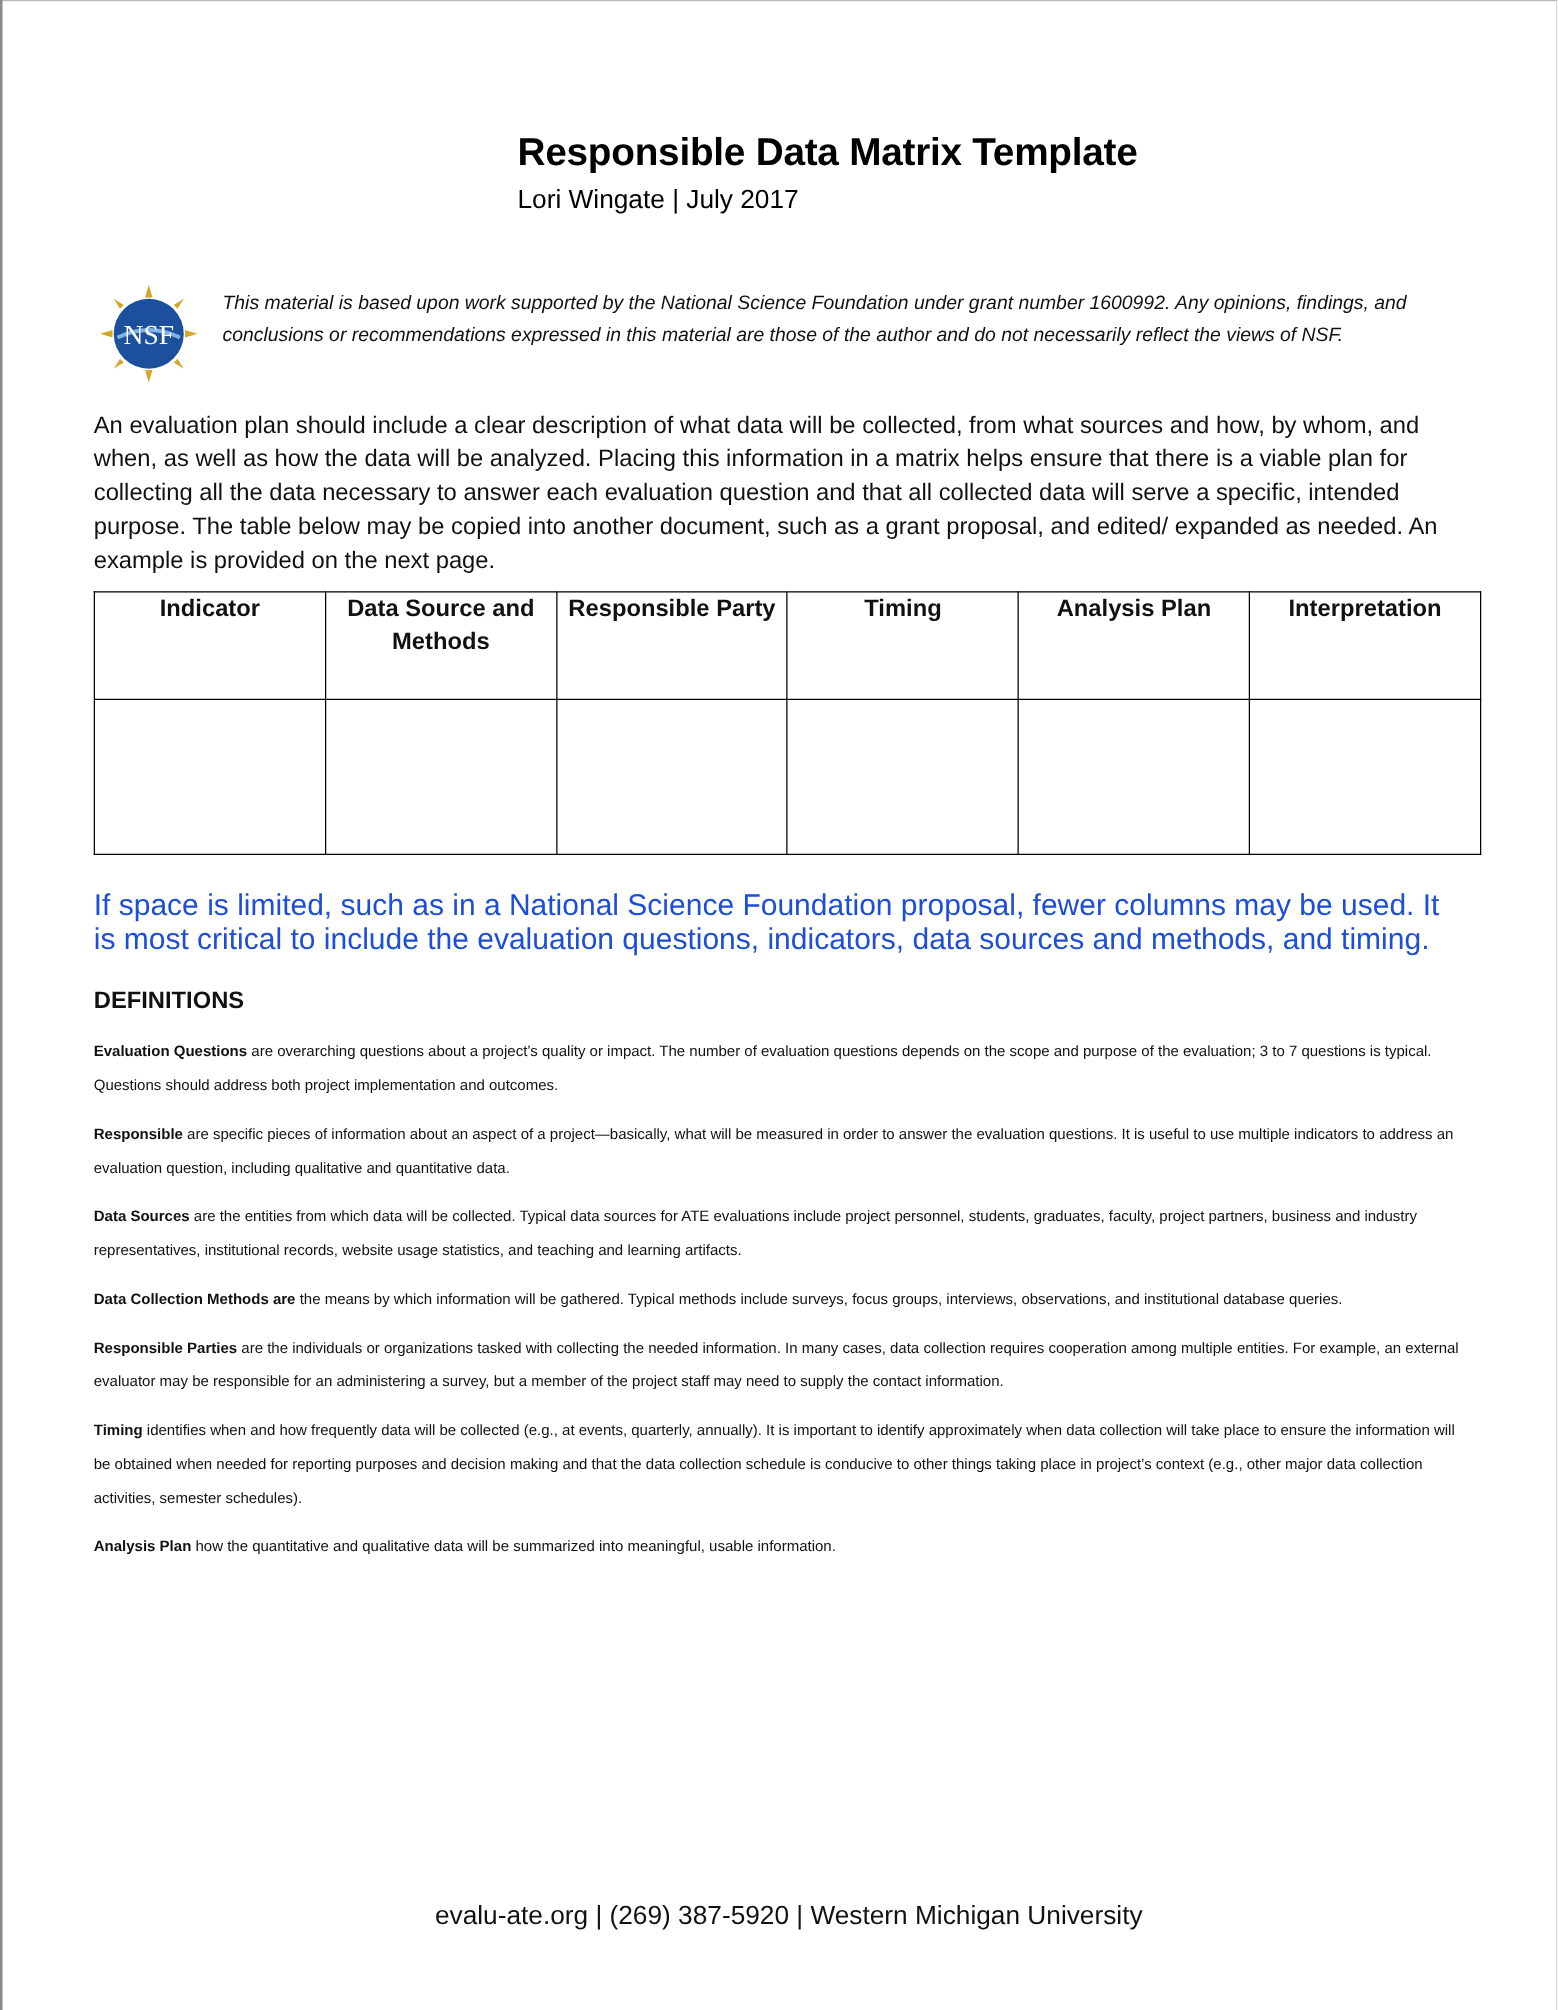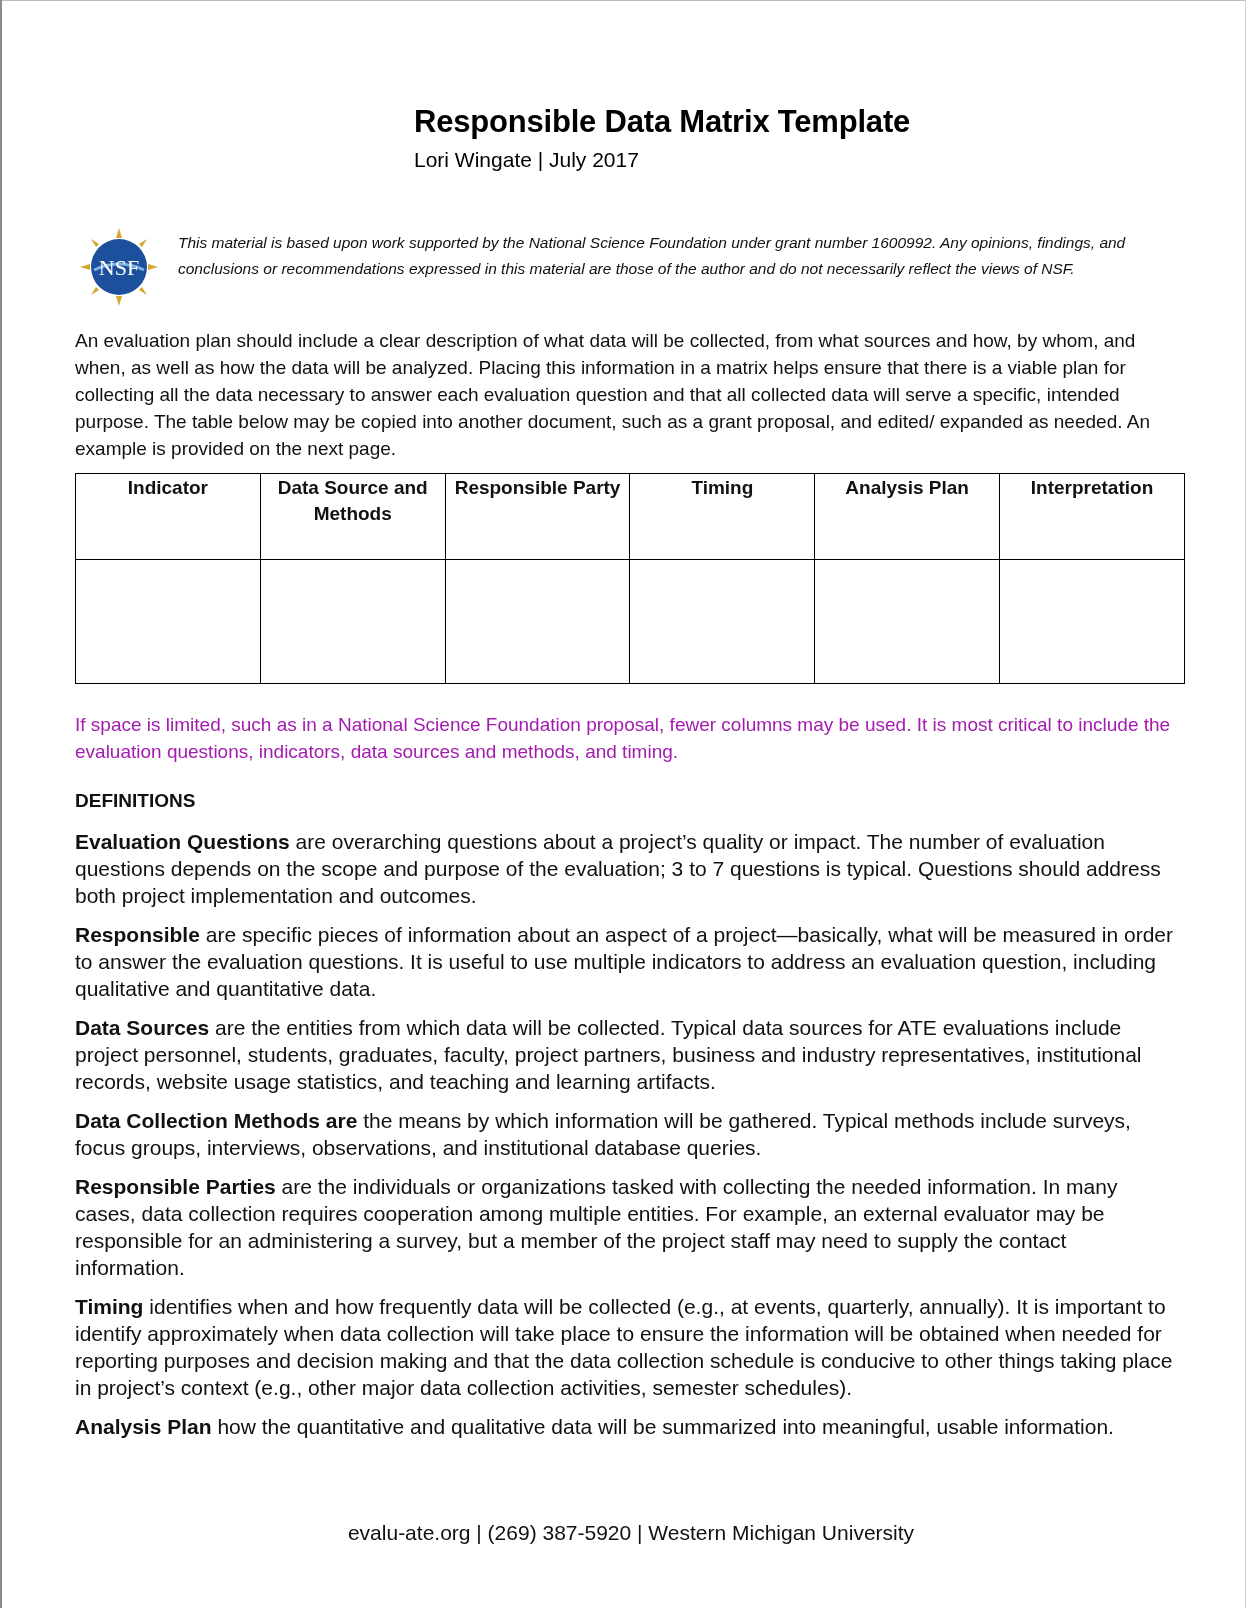--- a/index.html
+++ b/index.html
@@ -21,24 +21,24 @@
     .nsf-text { position: absolute; left: 98px; top: 2px; width: 960px; font-size: 15.5px; font-style: italic; line-height: 25.5px; color: #111; }
 
     .intro { position: absolute; left: 75px; top: 327px; width: 1100px; font-size: 19px; line-height: 27px; color: #111; }
 
     .matrix { position: absolute; left: 75px; top: 473px; width: 1110px; border-collapse: collapse; }
     .matrix td { border: 1.3px solid #000; font-size: 19px; font-weight: bold; text-align: center; vertical-align: top; padding: 4px 6px 0 6px; line-height: 26px; }
     .matrix .eq-row td { text-align: left; padding: 2px 10px; height: 30px; }
     .matrix .head-row td { height: 86px; padding-top: 1px; }
     .matrix .body-row td { height: 124px; }
 
-    .note { position: absolute; left: 75px; top: 711px; width: 1100px; font-size: 19px; line-height: 27px; color: #a21caf; }
+    .note { position: absolute; left: 75px; top: 711px; width: 1100px; font-size: 24px; line-height: 27px; color: #1d4ed8; }
     .defs-heading { position: absolute; left: 75px; top: 790px; font-size: 19px; font-weight: bold; color: #111; }
     .defs { position: absolute; left: 75px; top: 828px; width: 1100px; }
-    .def { font-size: 21px; line-height: 27px; color: #111; margin-bottom: 12px; }
+    .def { font-size: 12px; line-height: 27px; color: #111; margin-bottom: 12px; }
     .def b { font-weight: bold; }
 
     .footer { position: absolute; left: 0; top: 1521px; width: 1246px; text-align: center; font-size: 21px; color: #111; padding-left: 16px; }
   </style>
 </head>
 <body>
 
 <div class="page-edge-top"></div>
 <div class="page-edge-left"></div>
 <div class="page-edge-right"></div>

